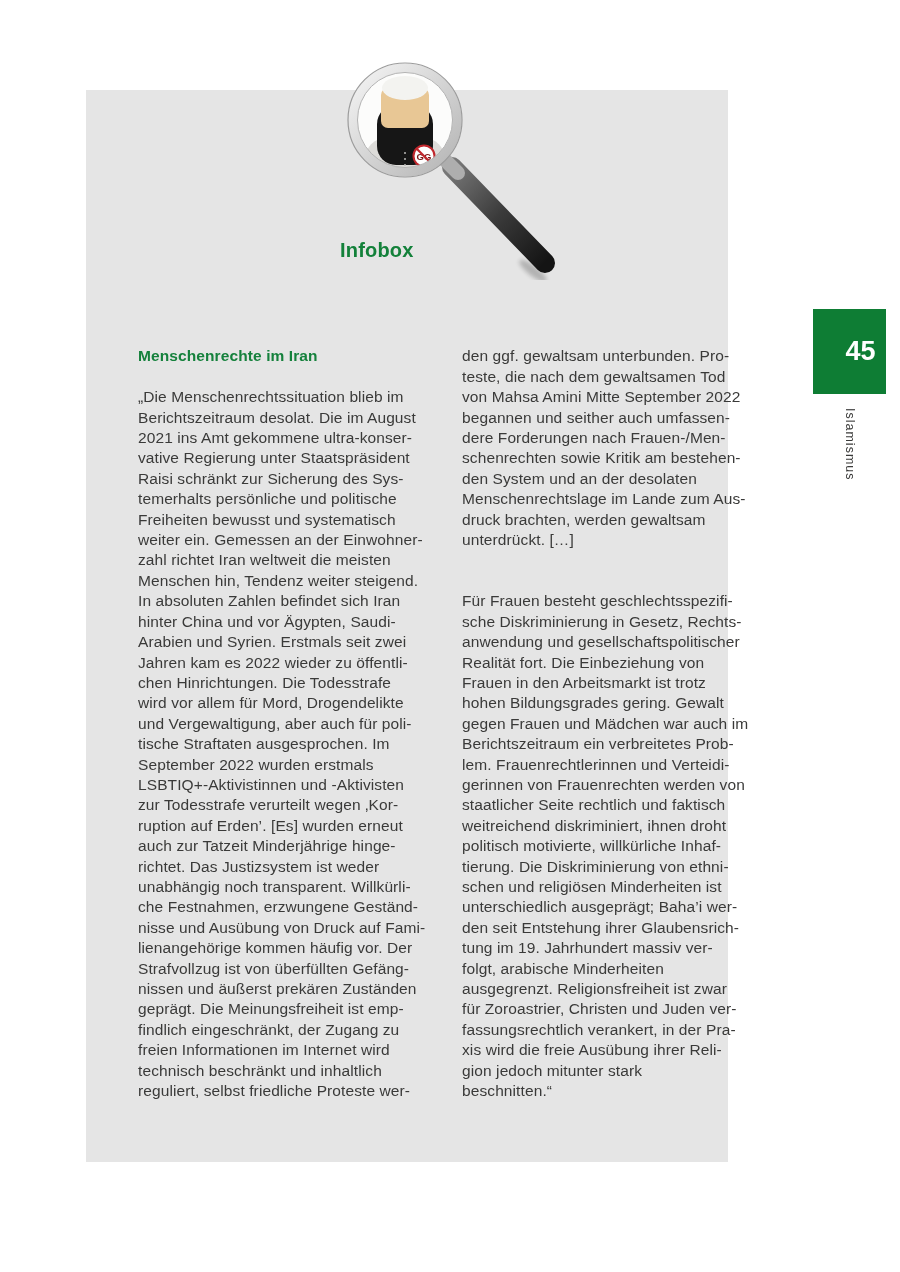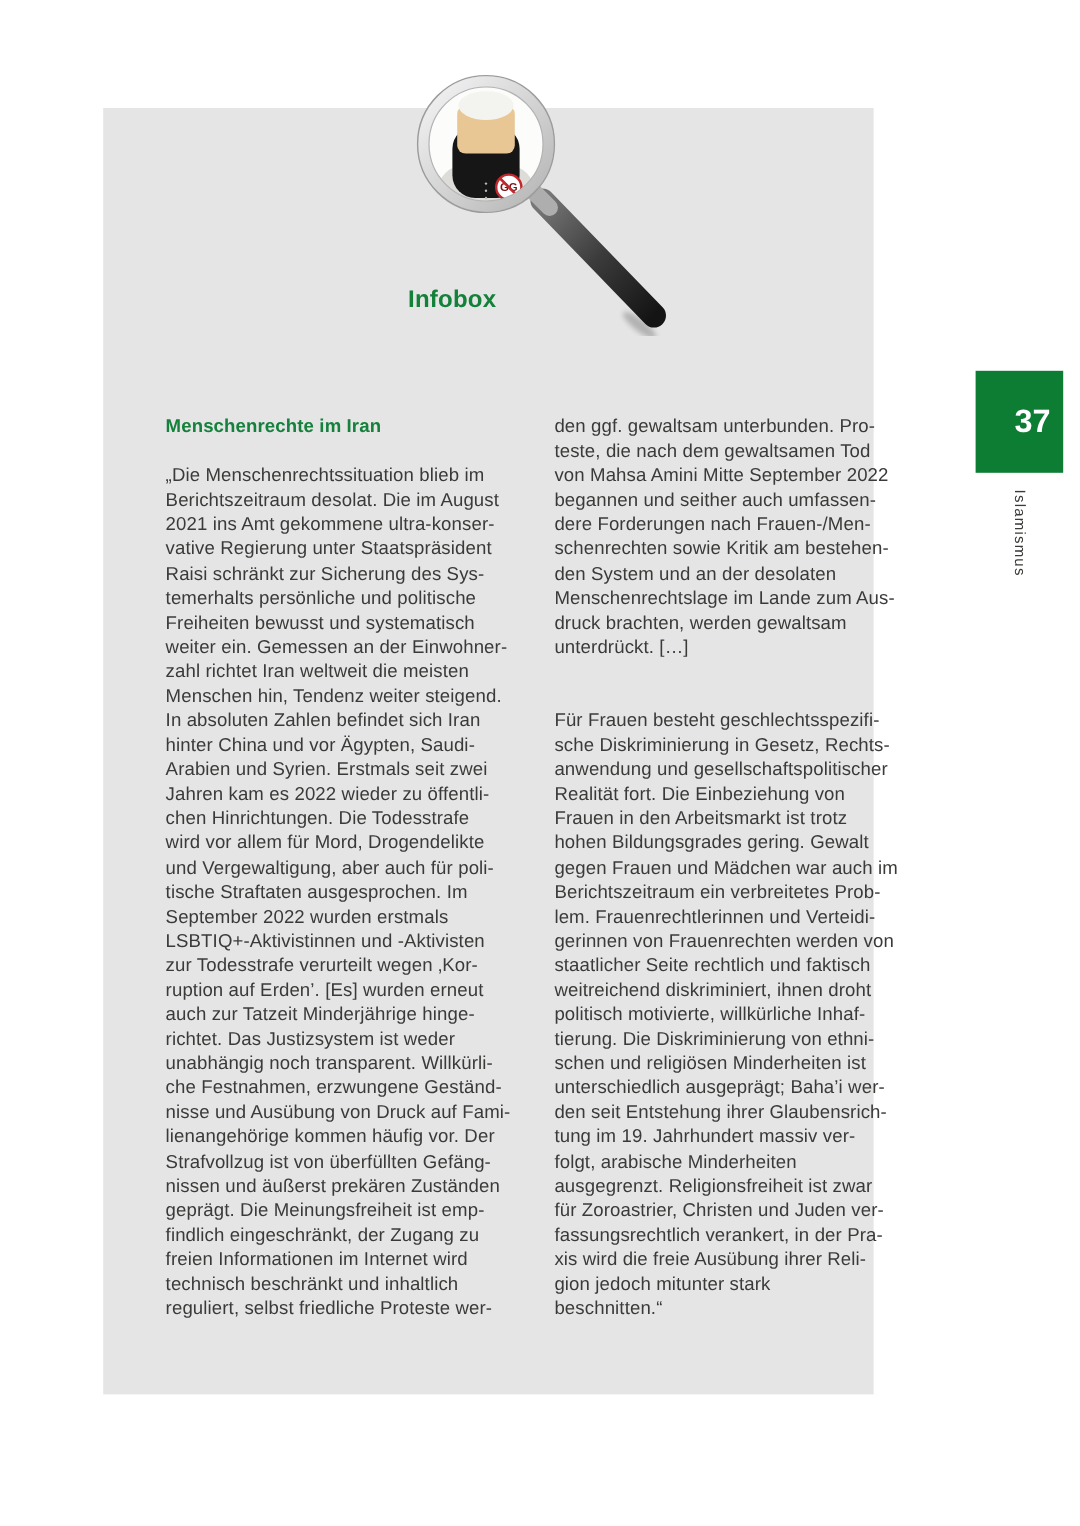--- a/index.html
+++ b/index.html
@@ -173,16 +173,16 @@
 für Zoroastrier, Christen und Juden ver-
 fassungsrechtlich verankert, in der Pra-
 xis wird die freie Ausübung ihrer Reli-
 gion jedoch mitunter stark
 beschnitten.“</p>
     </div>
   </div>
 </div>
 
 <div class="page-badge">
-  <span>37</span>
+  <span>45</span>
 </div>
 
 <div class="side-label">Islamismus</div>
 
 </body></html>

